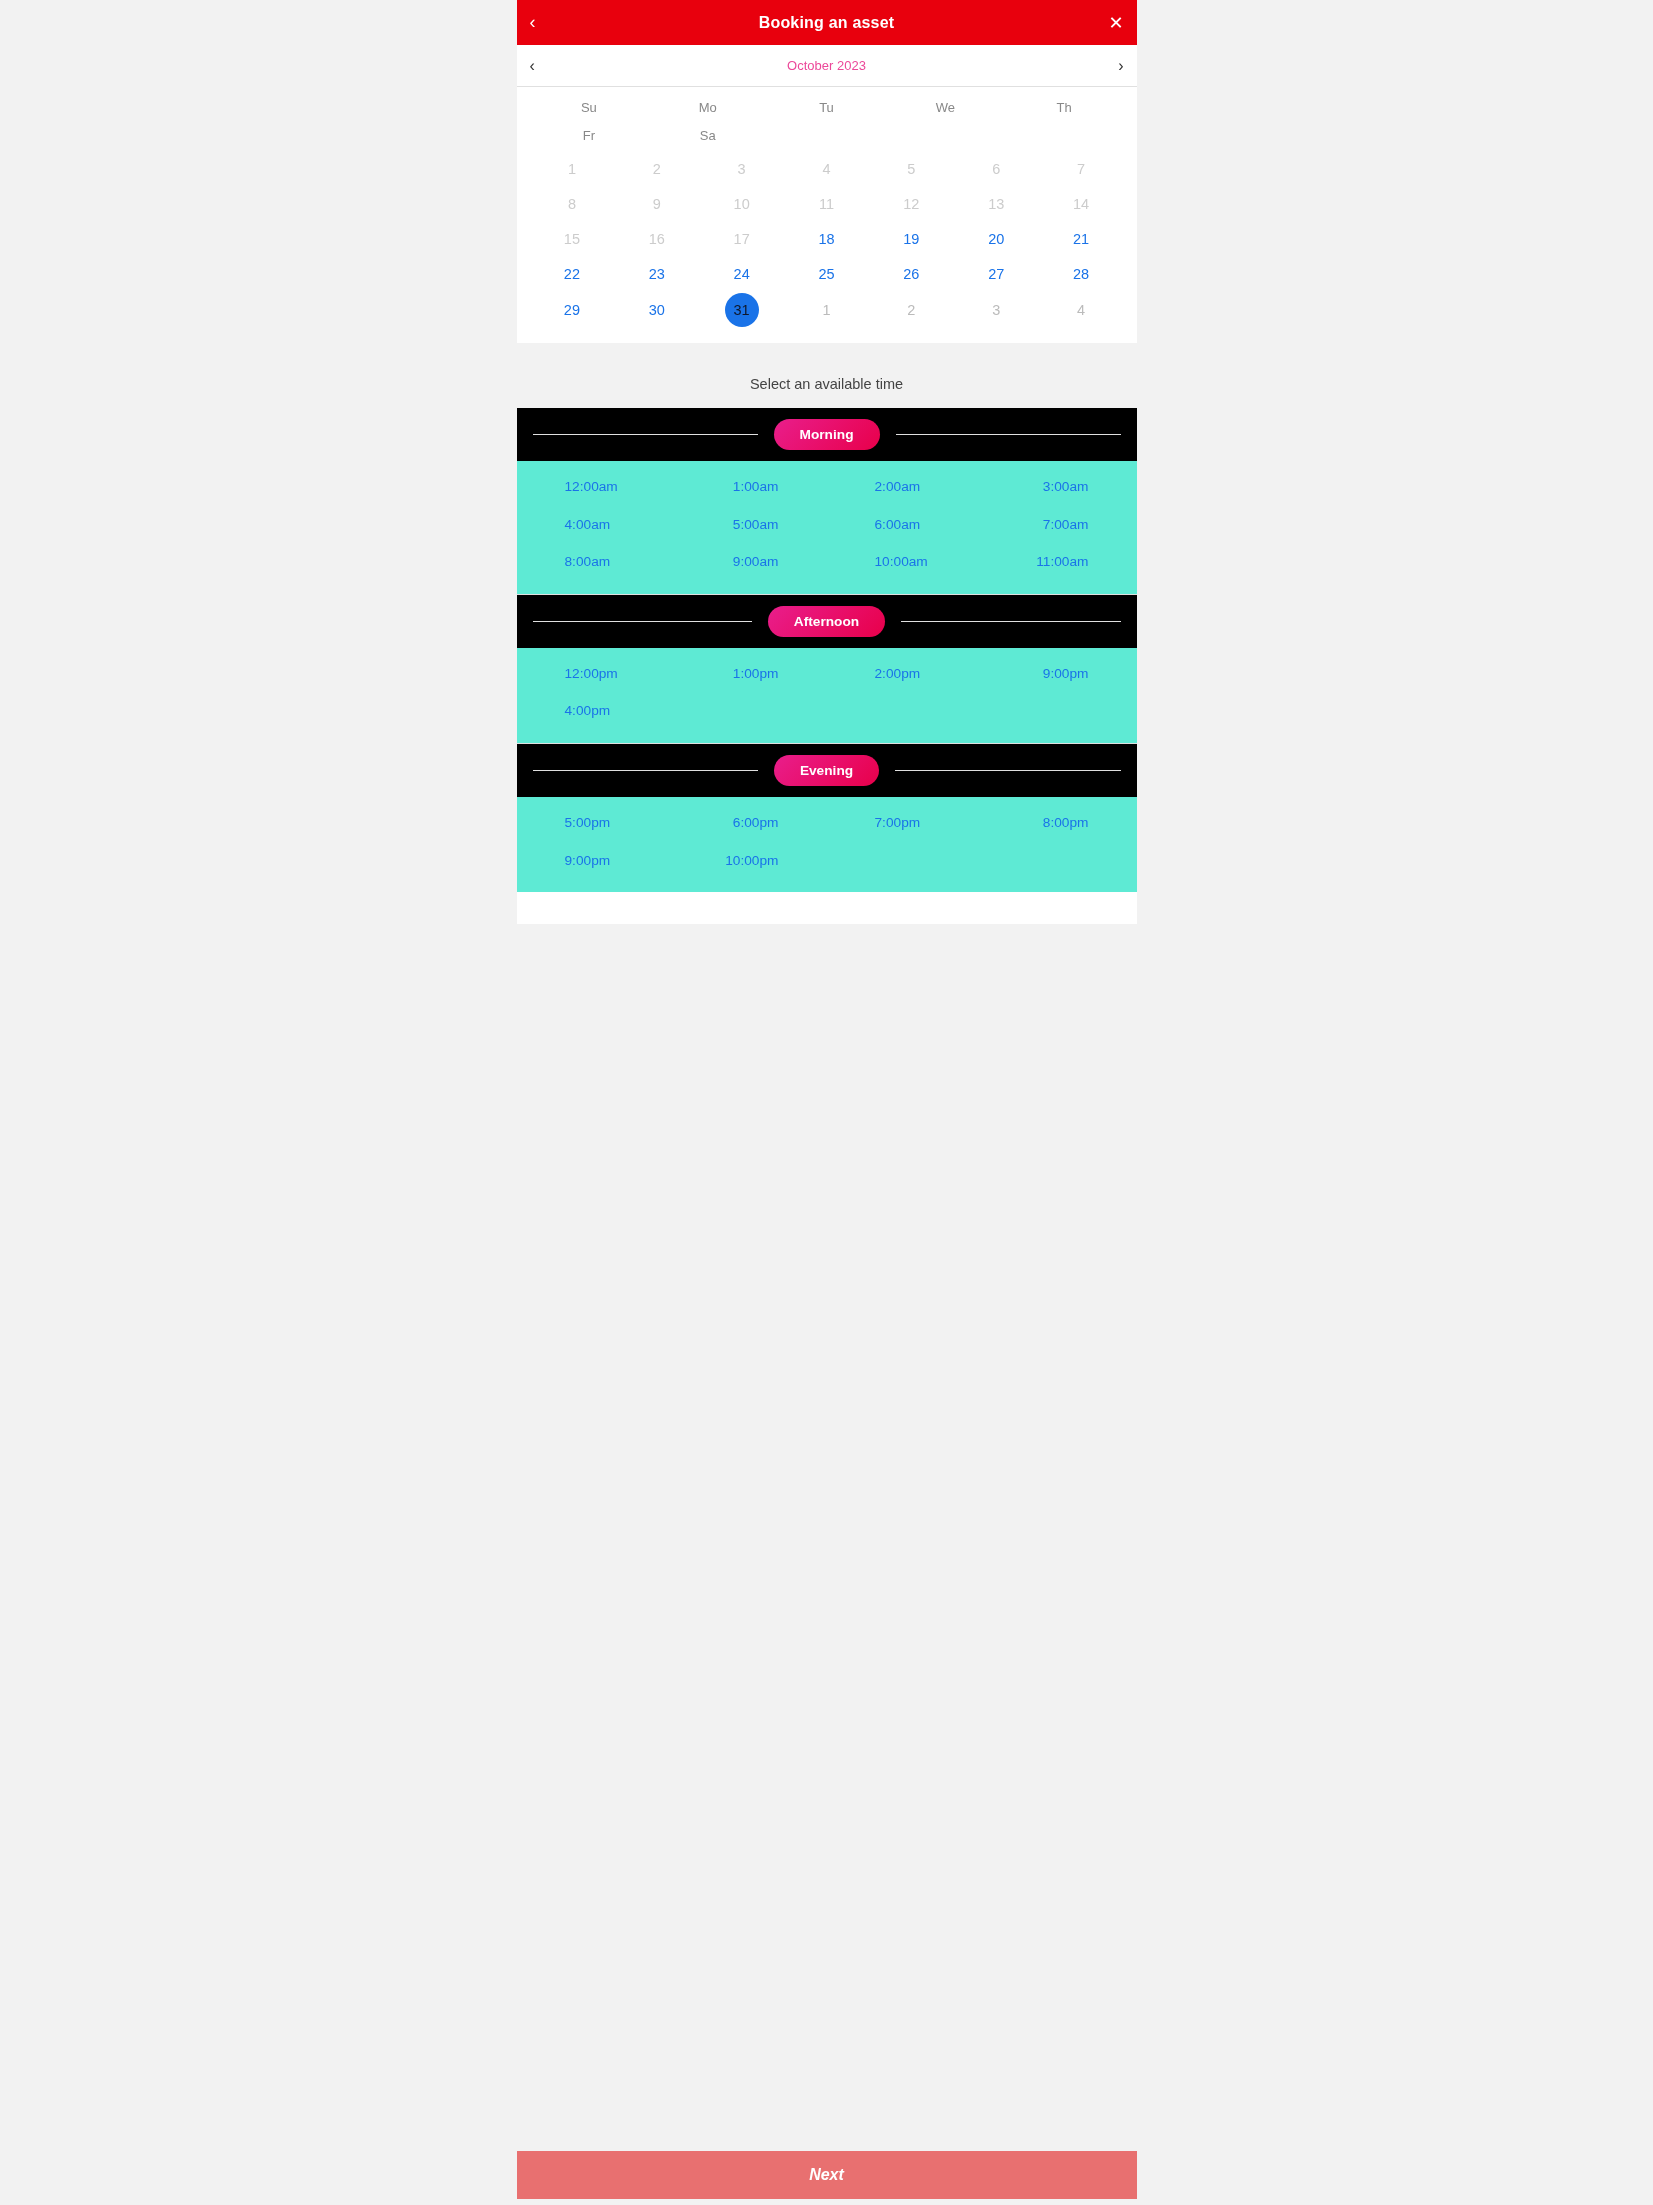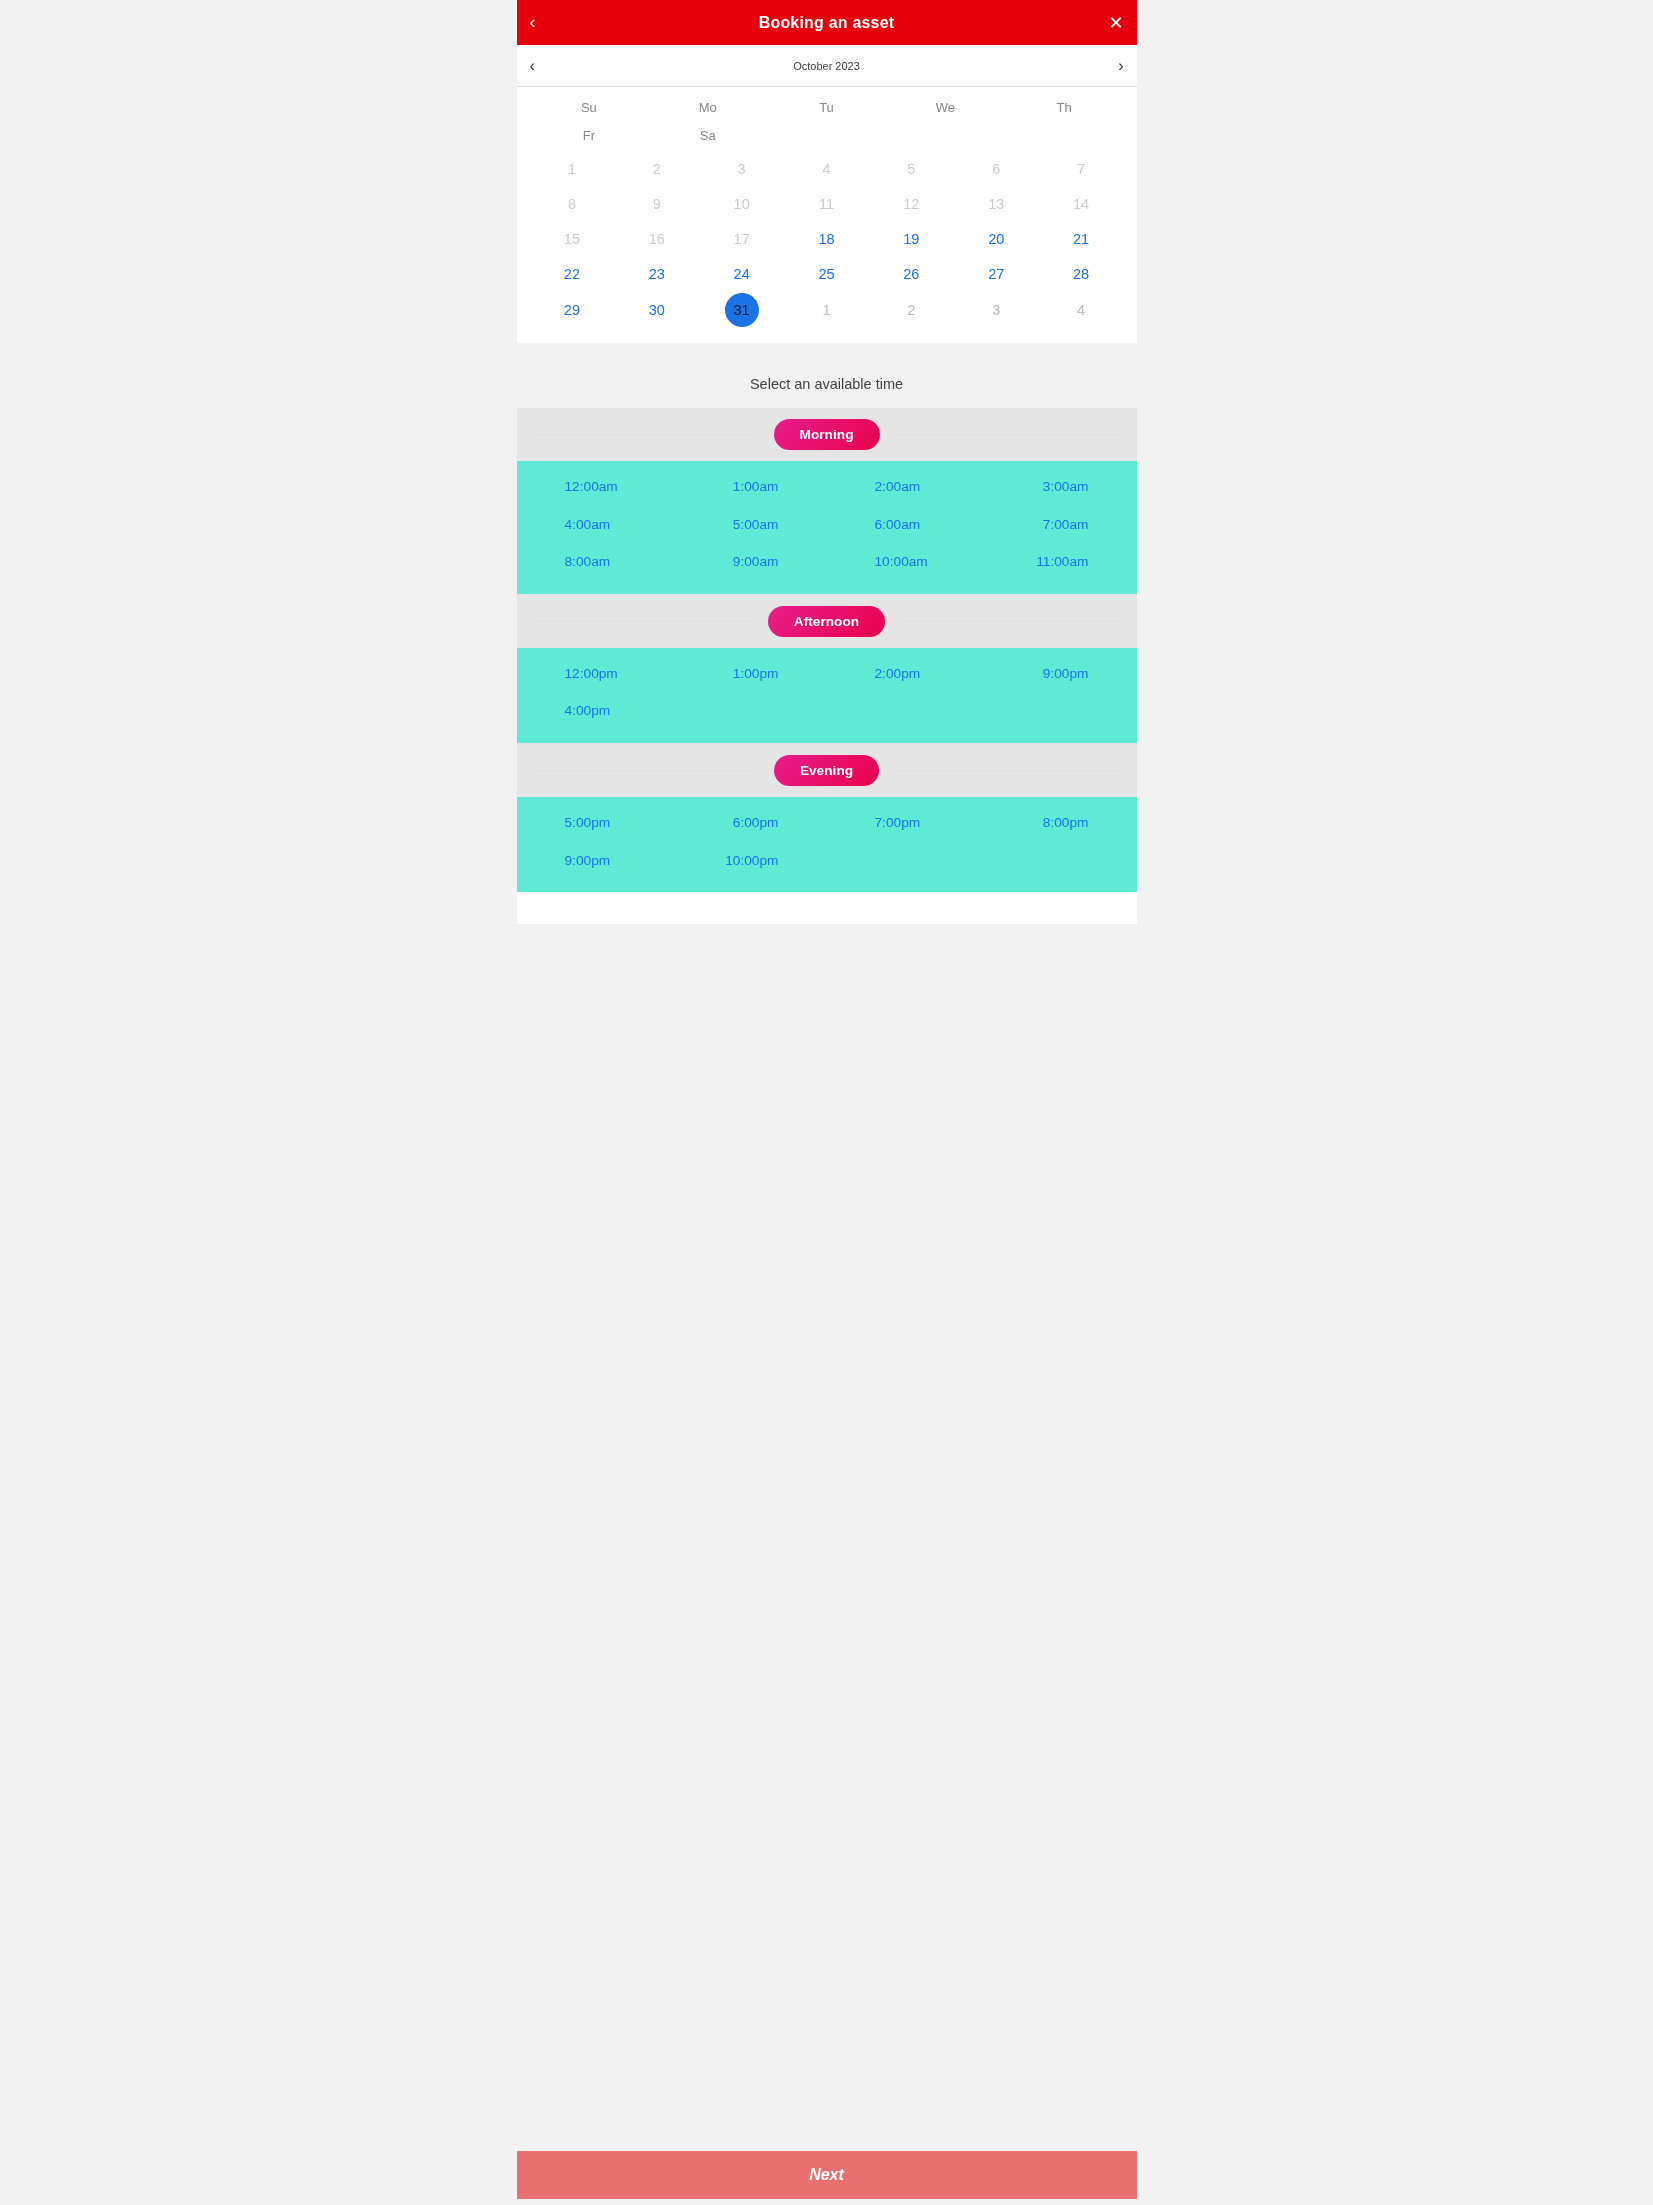--- a/index.html
+++ b/index.html
@@ -43,22 +43,22 @@
     .cal-nav {
       background: white;
       display: flex;
       align-items: center;
       justify-content: center;
       height: 42px;
       border-bottom: 0.8px solid #e0e0e0;
       position: relative;
     }
     .cal-nav-title {
-      font-size: 11px;
-      color: #404040;
+      font-size: 13px;
+      color: #ec4899;
       text-align: right;
     }
     .cal-nav-arrow {
       position: absolute;
       font-size: 16px;
       color: #333;
       cursor: pointer;
       padding: 6.5px 13px;
       top: 50%;
       transform: translateY(-50%);
@@ -134,21 +134,21 @@
       background: #f2f2f2;
     }
 
     
     .period-header {
       display: flex;
       align-items: center;
       justify-content: center;
       position: relative;
       padding: 11.3px 0;
-      background: #e5e5e5;
+      background: #000000;
     }
     .period-header::before,
     .period-header::after {
       content: '';
       flex: 1;
       height: 0.8px;
       background: #e0e0e0;
       margin: 0 16px;
     }
     .period-badge {

